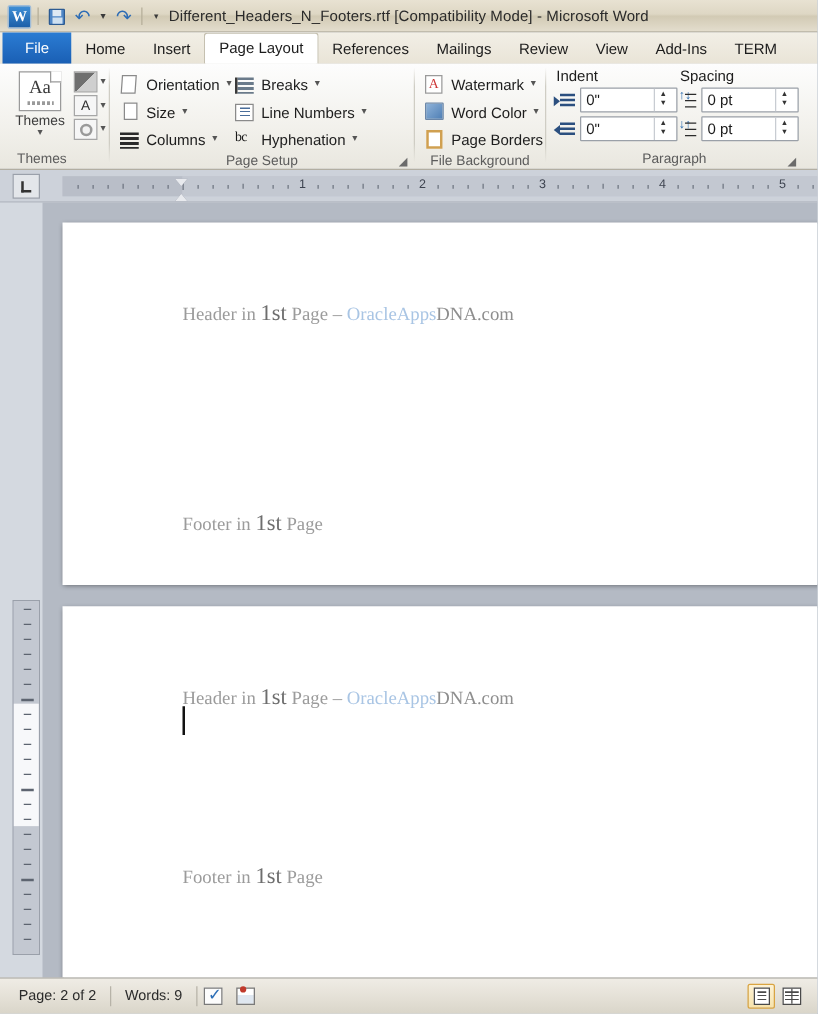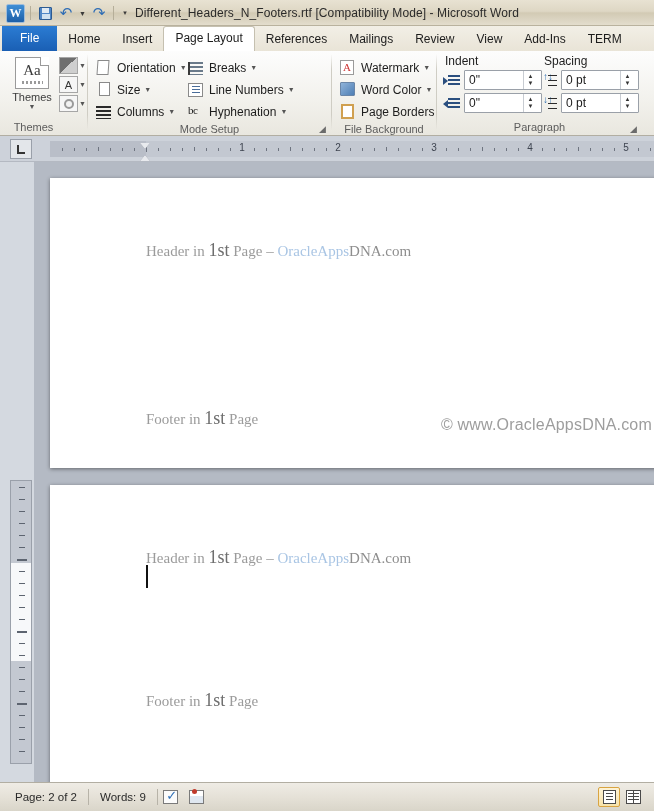--- a/index.html
+++ b/index.html
@@ -399,21 +399,21 @@
             <span class="dd">▼</span>
           </div>
           <div class="ribitem">
             <span class="ico16 ico-hyp">bc</span>
             <span>Hyphenation</span>
             <span class="dd">▼</span>
           </div>
         </div>
       </div>
       <div class="group-label">
-        <span>Mode Setup</span>
+        <span>Page Setup</span>
         <span class="dlglauncher">◢</span>
       </div>
     </div>
 
     <div class="group-div"></div>
 
     <div class="group" style="width:104px">
       <div class="group-body">
         <div class="ps-col" style="width:100px">
           <div class="ribitem">
@@ -621,21 +621,20 @@
 
   <div class="canvas">
 
     <div class="page" id="page1">
       <div class="doc-header">
         <span>Header in </span><span class="big">1st</span><span> Page – </span><span class="blue">OracleApps</span><span class="dnacom">DNA.com</span>
       </div>
       <div class="doc-footer" id="p1footer">
         <span>Footer in </span><span class="big">1st</span><span> Page</span>
       </div>
-      <div class="wmark">© www.OracleAppsDNA.com</div>
     </div>
 
     <div class="page" id="page2">
       <div class="doc-header">
         <span>Header in </span><span class="big">1st</span><span> Page – </span><span class="blue">OracleApps</span><span class="dnacom">DNA.com</span>
       </div>
       <div class="caret"></div>
       <div class="doc-footer" id="p2footer">
         <span>Footer in </span><span class="big">1st</span><span> Page</span>
       </div>

